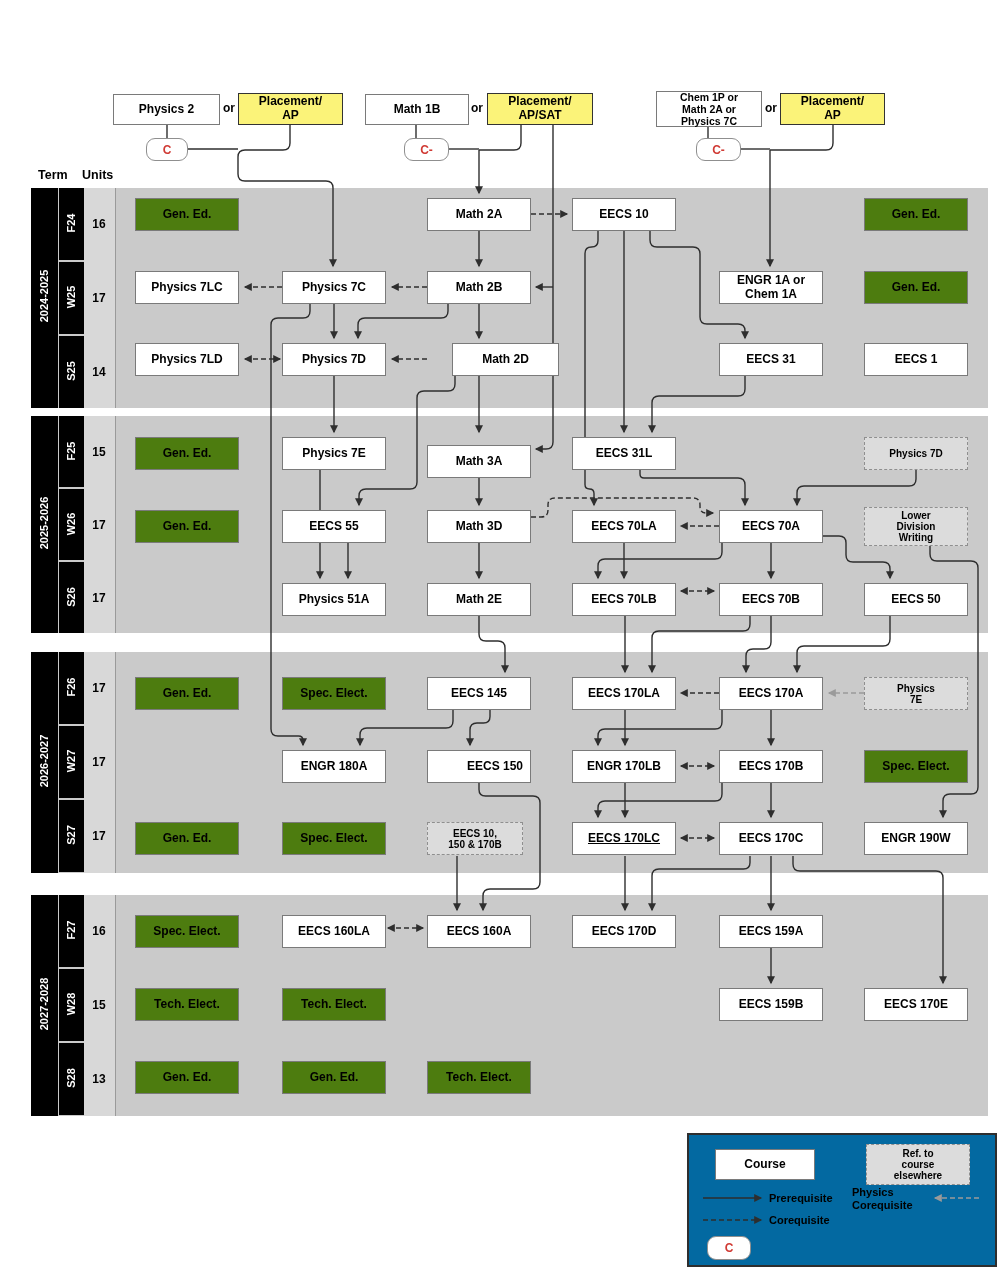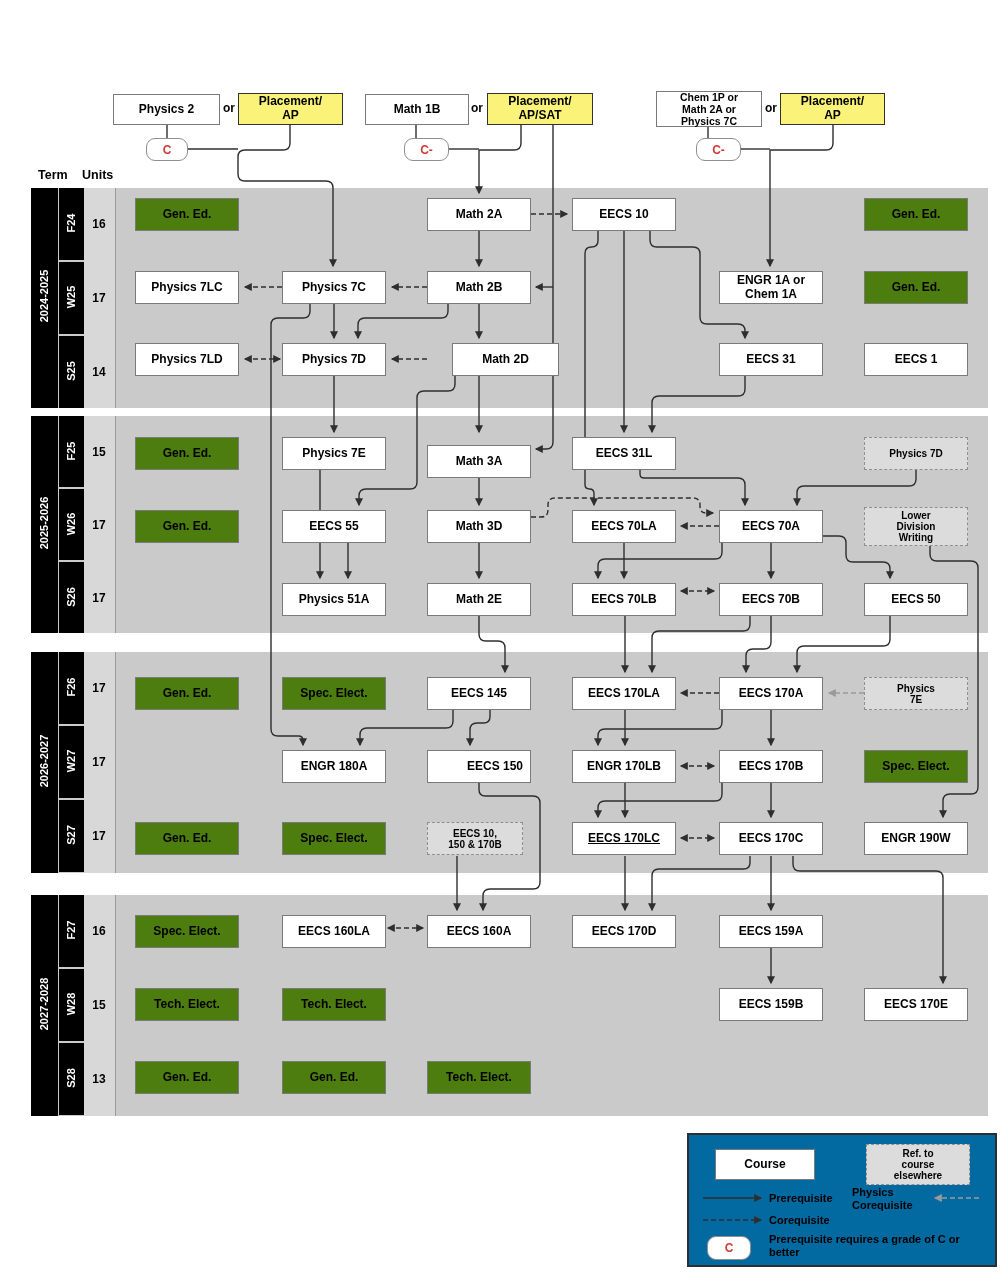--- a/index.html
+++ b/index.html
@@ -284,16 +284,15 @@
     <div class="lbl" style="left:163px;top:51px;">Physics
 Corequisite</div>
     <svg width="60" height="12" style="left:238px;top:57px;">
       <line x1="52" y1="6" x2="8" y2="6" stroke="#9a9a9a" stroke-width="1.4" stroke-dasharray="5 3" marker-end="url(#arrg)"></line>
     </svg>
     <svg width="70" height="12" style="left:12px;top:79px;">
       <line x1="2" y1="6" x2="60" y2="6" stroke="#2e2e2e" stroke-width="1.4" stroke-dasharray="5 3" marker-end="url(#arr)"></line>
     </svg>
     <div class="lbl" style="left:80px;top:79px;">Corequisite</div>
     <div class="chip" style="left:18px;top:101px;width:42px;height:22px;">C</div>
-    <div class="lbl" style="left:80px;top:98px;width:215px;">Prerequisite requires a grade of C or better</div>
   </div>
 
 </div>
 
 </body></html>

